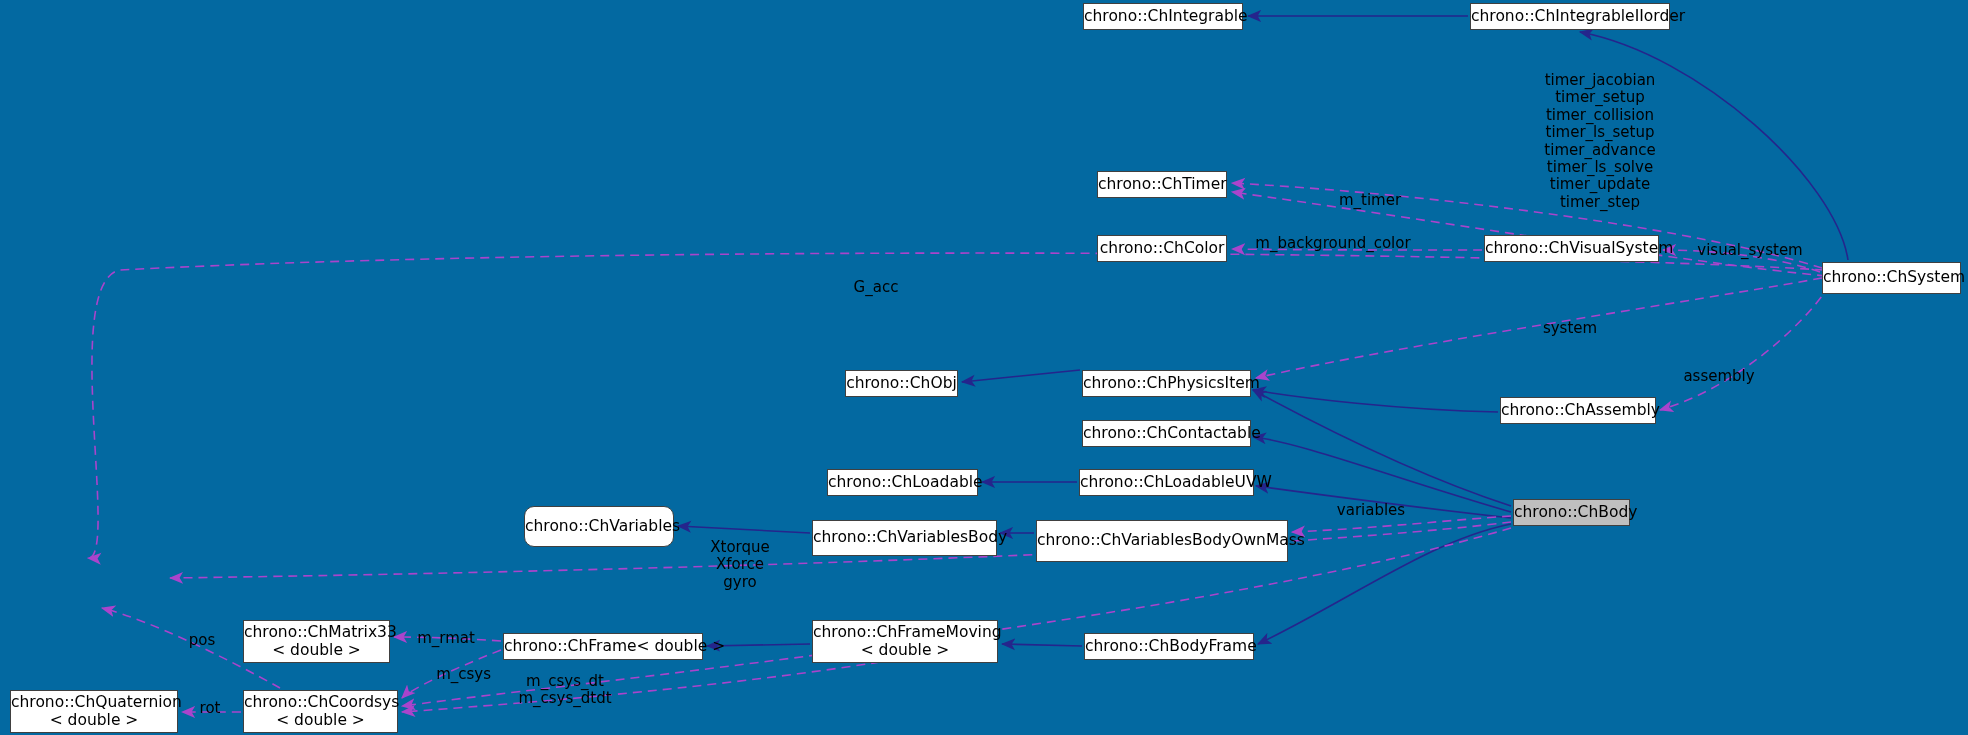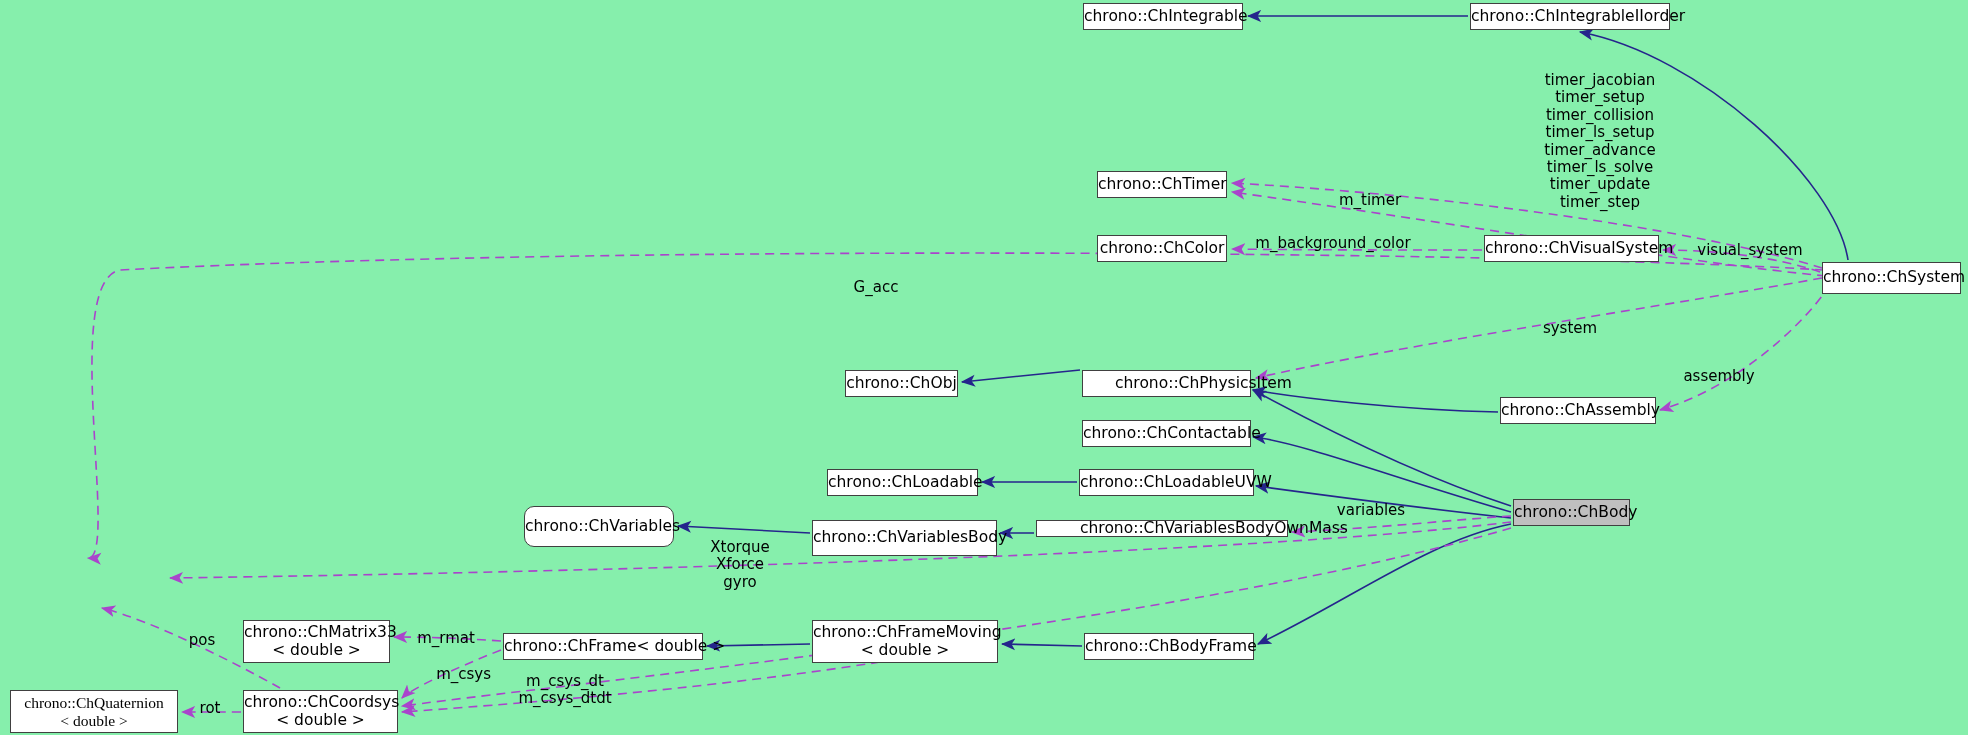--- a/index.html
+++ b/index.html
@@ -1,20 +1,20 @@
 <!DOCTYPE html>
 <html><head>
 <meta charset="utf-8">
 <style>
   html,body{margin:0;padding:0;background:#ffffff;}
   #canvas{
     position:relative;
     width:1968px;
     height:735px;
-    background:#86efac;
+    background:#0369a1;
     font-family:"DejaVu Sans","Liberation Sans",sans-serif;
     overflow:hidden;
   }
   #edges{position:absolute;left:0;top:0;width:1968px;height:735px;}
   .node{
     position:absolute;
     box-sizing:border-box;
     border:1px solid #404040;
     background:#ffffff;
     color:#000000;
@@ -103,62 +103,62 @@
   </div>
   <div class="node" style="left:1484px;top:235px;width:175px;height:27px;">
     <span class="lbl">chrono::ChVisualSystem</span>
   </div>
   <div class="node" style="left:1822px;top:262px;width:139px;height:32px;">
     <span class="lbl">chrono::ChSystem</span>
   </div>
   <div class="node" style="left:845px;top:370px;width:113px;height:27px;">
     <span class="lbl">chrono::ChObj</span>
   </div>
-  <div class="node" style="left:1082px;top:370px;width:169px;height:27px;padding-left:32px;">
+  <div class="node" style="left:1082px;top:370px;width:169px;height:27px;">
     <span class="lbl">chrono::ChPhysicsItem</span>
   </div>
   <div class="node" style="left:1500px;top:397px;width:156px;height:27px;">
     <span class="lbl">chrono::ChAssembly</span>
   </div>
   <div class="node" style="left:1082px;top:420px;width:169px;height:27px;">
     <span class="lbl">chrono::ChContactable</span>
   </div>
   <div class="node" style="left:827px;top:469px;width:151px;height:27px;">
     <span class="lbl">chrono::ChLoadable</span>
   </div>
   <div class="node" style="left:1079px;top:469px;width:175px;height:27px;">
     <span class="lbl">chrono::ChLoadableUVW</span>
   </div>
   <div class="node" style="left:524px;top:506px;width:150px;height:41px;border-radius:10px;">
     <span class="lbl">chrono::ChVariables</span>
   </div>
   <div class="node" style="left:812px;top:520px;width:185px;height:36px;">
     <span class="lbl">chrono::ChVariablesBody</span>
   </div>
-  <div class="node" style="left:1036px;top:520px;width:252px;height:17px;padding-left:43px;">
+  <div class="node" style="left:1036px;top:520px;width:252px;height:42px;">
     <span class="lbl">chrono::ChVariablesBodyOwnMass</span>
   </div>
   <div class="node hl" style="left:1513px;top:499px;width:117px;height:27px;">
     <span class="lbl">chrono::ChBody</span>
   </div>
   <div class="node" style="left:243px;top:620px;width:147px;height:43px;">
     <span class="lbl">chrono::ChMatrix33
 &lt; double &gt;</span>
   </div>
   <div class="node" style="left:503px;top:633px;width:200px;height:27px;">
     <span class="lbl">chrono::ChFrame&lt; double &gt;</span>
   </div>
   <div class="node" style="left:812px;top:620px;width:186px;height:43px;">
     <span class="lbl">chrono::ChFrameMoving
 &lt; double &gt;</span>
   </div>
   <div class="node" style="left:1084px;top:633px;width:170px;height:27px;">
     <span class="lbl">chrono::ChBodyFrame</span>
   </div>
-  <div class="node" style="left:10px;top:690px;width:168px;height:43px;font-family:Liberation Serif, serif;">
+  <div class="node" style="left:10px;top:690px;width:168px;height:43px;">
     <span class="lbl">chrono::ChQuaternion
 &lt; double &gt;</span>
   </div>
   <div class="node" style="left:243px;top:690px;width:155px;height:43px;">
     <span class="lbl">chrono::ChCoordsys
 &lt; double &gt;</span>
   </div>
 
   <div class="elabel" style="left:1500px;top:72px;width:200px;">timer_jacobian
 timer_setup

